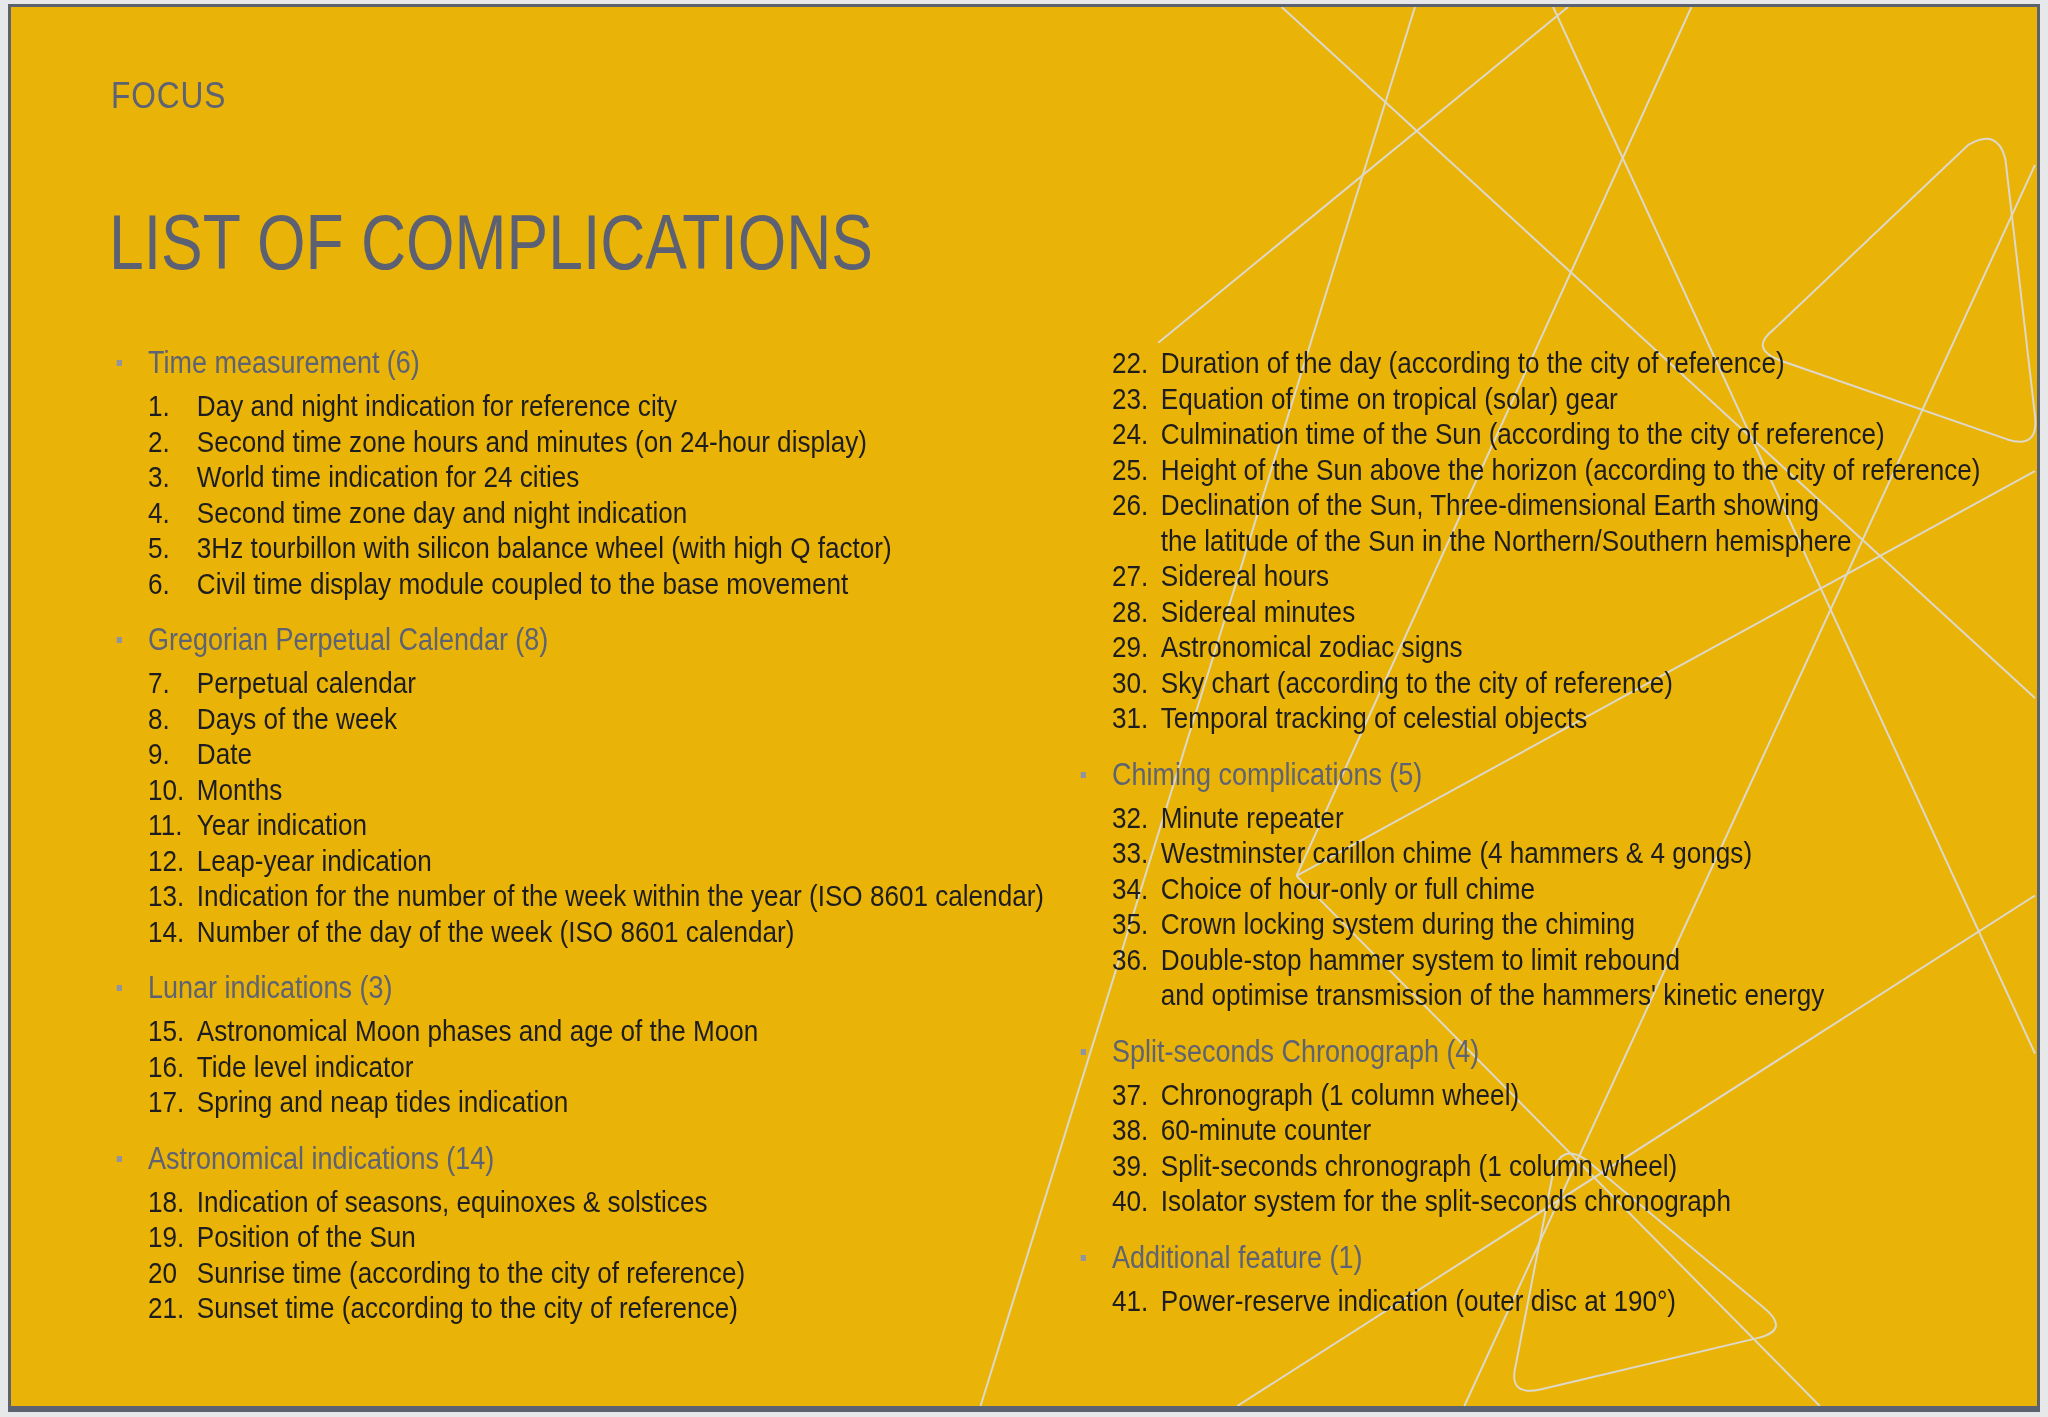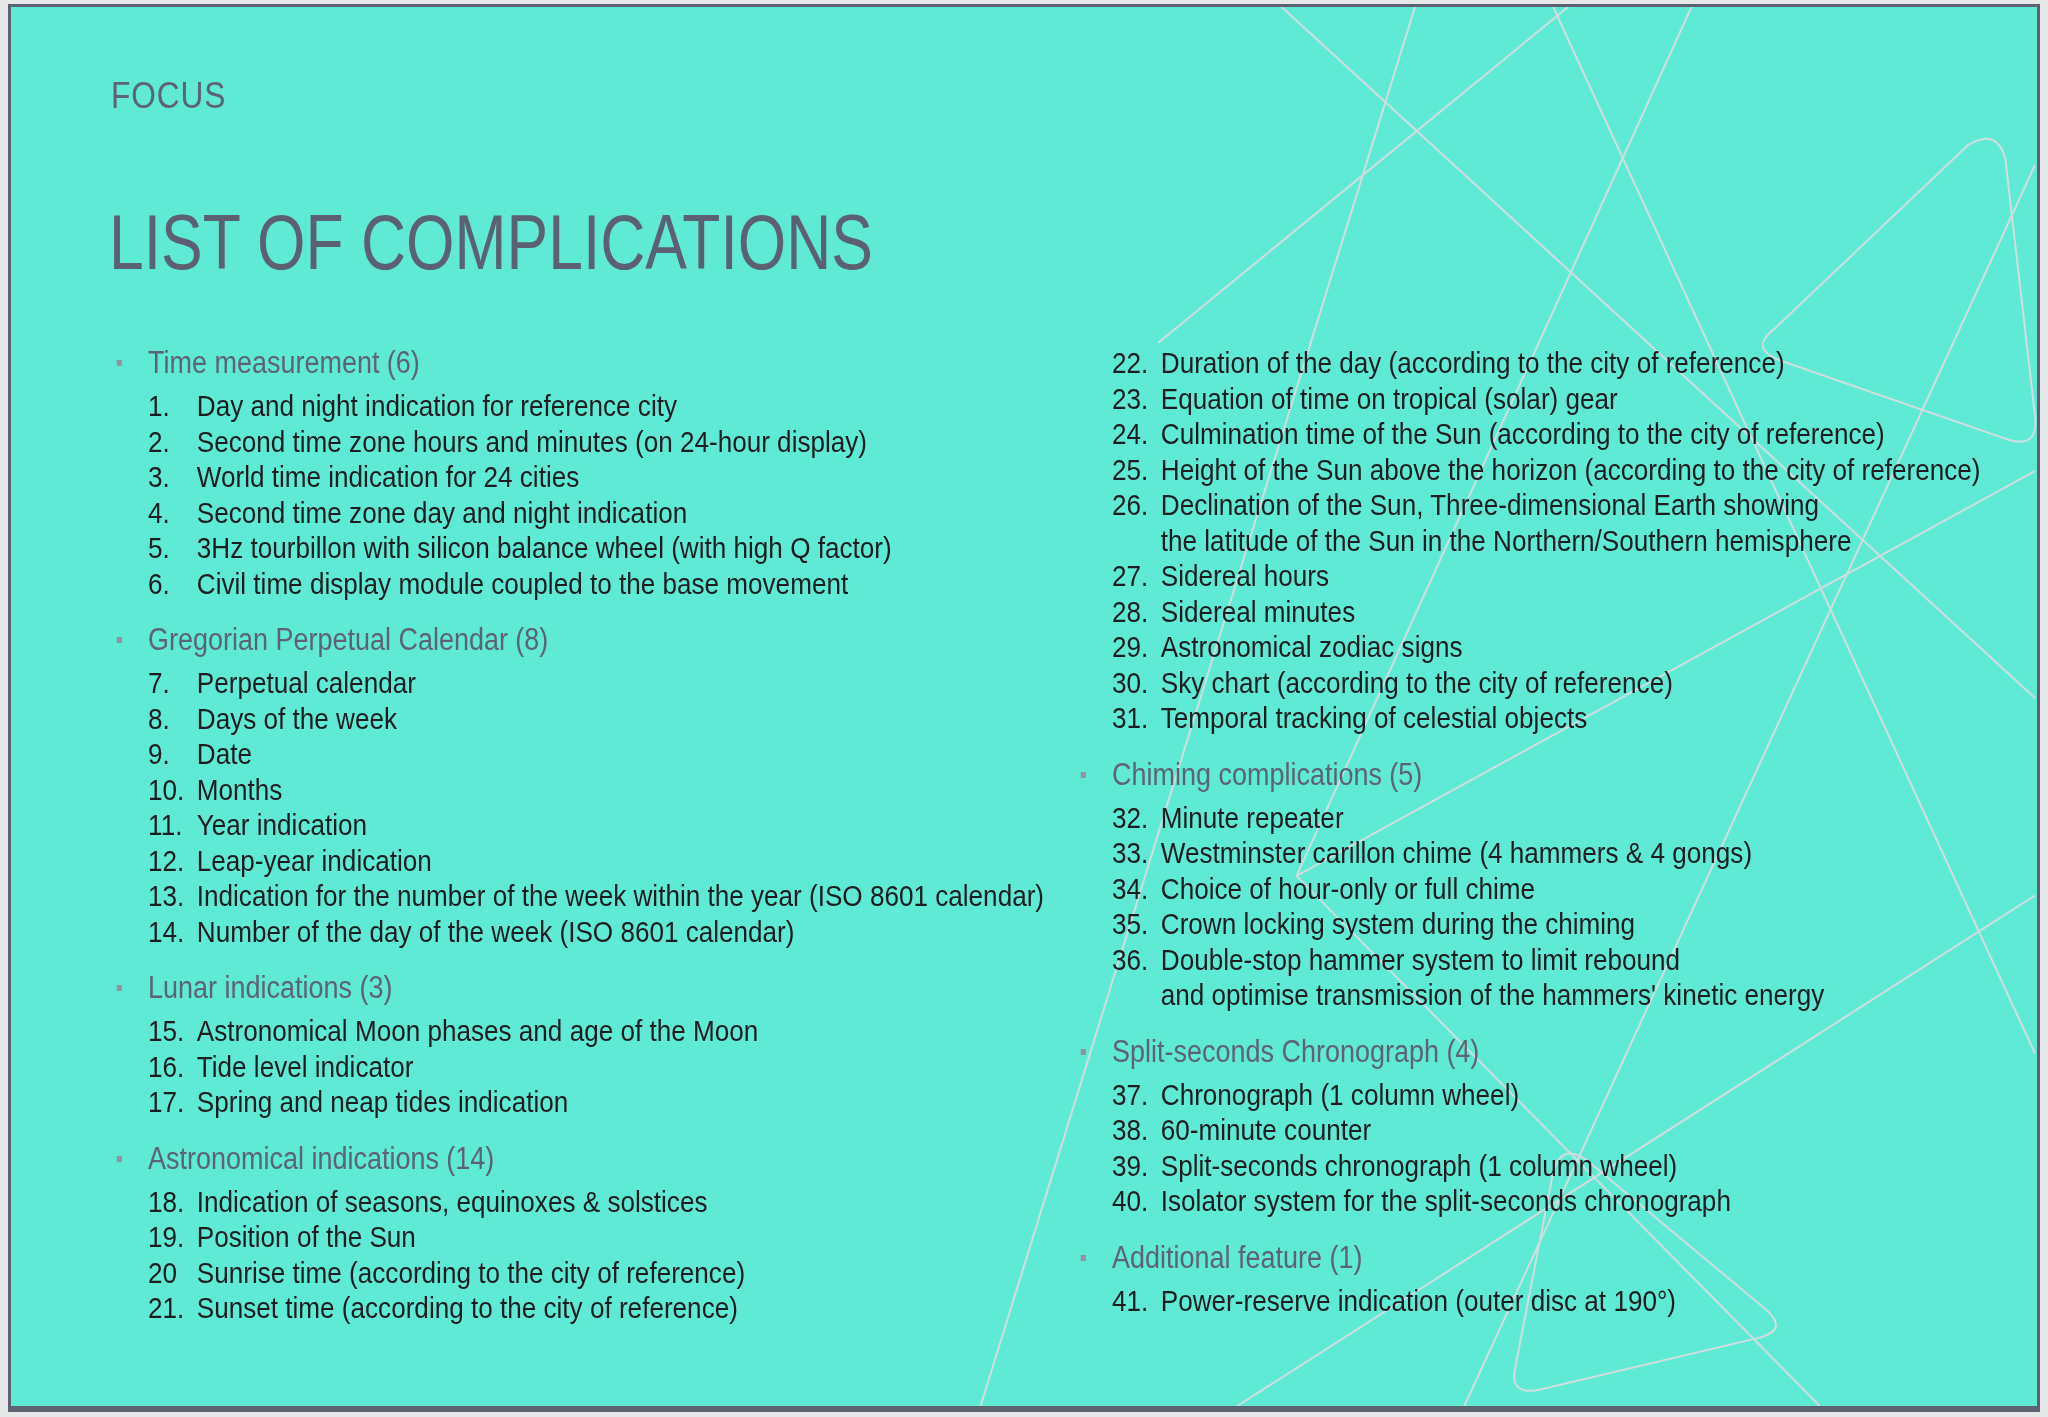--- a/index.html
+++ b/index.html
@@ -6,21 +6,21 @@
   body{
     width:2048px;height:1417px;
     background:#e7e8ea;
     font-family:"Liberation Sans", sans-serif;
     position:relative;
     overflow:hidden;
   }
   .slide{
     position:absolute;
     left:8px; top:4px; right:8px; bottom:5px;
-    background:#5eead4;
+    background:#eab308;
     border:3px solid #5c6270;
     border-bottom-width:6px;
     overflow:hidden;
     text-decoration:underline;
   }
   .bg-pattern{
     position:absolute;
     left:0; top:0; width:100%; height:100%;
     pointer-events:none;
   }

